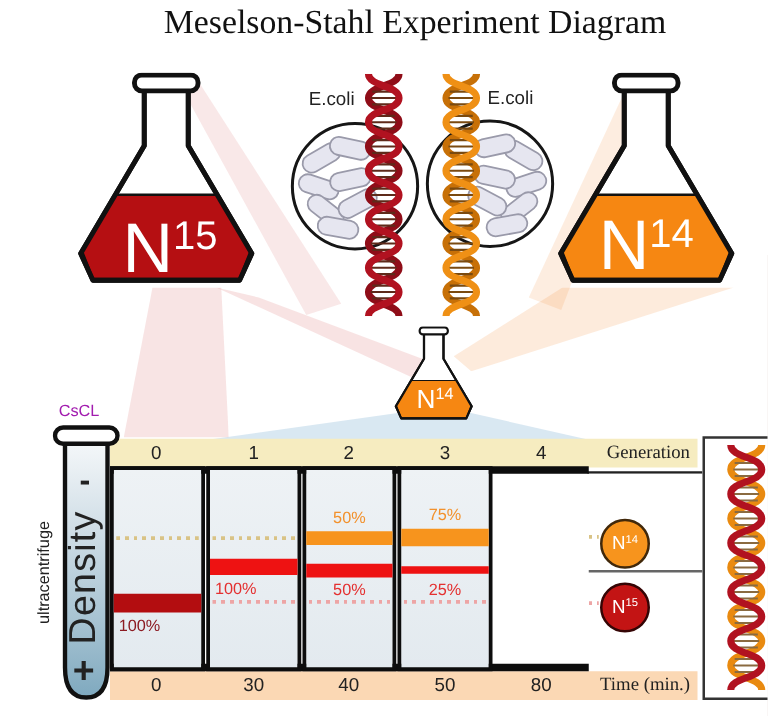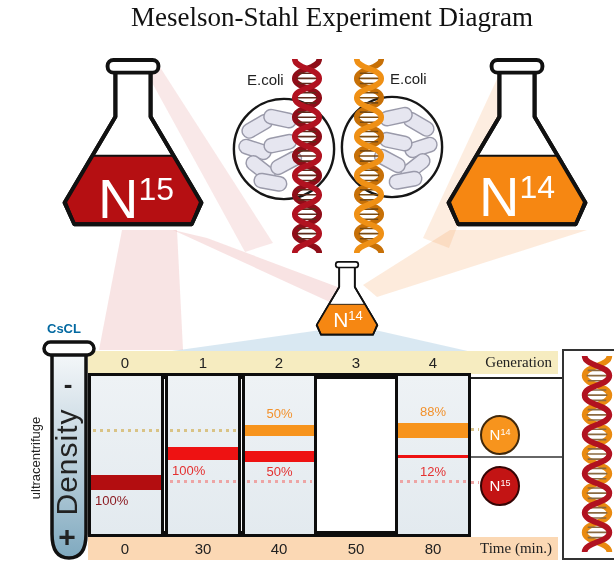--- a/index.html
+++ b/index.html
@@ -57,21 +57,21 @@
   .conn{height:3px;width:8px;z-index:3;}
   
   .tube-svg{left:17px;top:338px;z-index:5;}
   .tube-txt{z-index:6;color:#222;transform:translate(-50%,-50%);white-space:nowrap;}
   .rot{transform:translate(-50%,-50%) rotate(-90deg);}
   
   .semibox{left:537px;top:349px;width:71px;height:211px;background:#fff;
            border:2px solid #333;box-sizing:border-box;z-index:3;}
   .semilabel{left:527px;top:284px;width:88px;text-align:center;font-size:12.5px;
              line-height:1.22;color:#111;white-space:pre-line;z-index:3;}
-  .cslabel{left:22px;top:321px;font-size:13px;color:#0369a1;z-index:6;font-weight:bold;}
+  .cslabel{left:22px;top:321px;font-size:13px;color:#a21caf;z-index:6;}
   .helix{z-index:4;}
   .helix.red{--s1:#b11220;--s2:#8f0d18;--rung:#5e2a1a;}
   .helix.orange{--s1:#ef9015;--s2:#c77007;--rung:#7a4a10;}
   .helix.semi{--s1:#b11220;--s2:#e98a10;--rung:#8a6a40;}
   .strand1{stroke:var(--s1);fill:none;stroke-width:5.5;}
   .strand2{stroke:var(--s2);fill:none;stroke-width:5.5;}
   .rungs{stroke:var(--rung);fill:none;stroke-width:1.6;}
   .ecirc{z-index:2;}
 </style>
 </head>
@@ -183,25 +183,25 @@
     <div class="pct red leftal" style="top:87px">100%</div>
     <div class="dots pink" style="top:104px"></div>
   </div>
   <div class="abs col" style="left:217px;width:75px">
     <div class="pct orange" style="top:30px">50%</div>
     <div class="band orange" style="top:49px;height:11px"></div>
     <div class="band red" style="top:75px;height:11px"></div>
     <div class="pct red" style="top:88px">50%</div>
     <div class="dots pink" style="top:104px"></div>
   </div>
-  <div class="abs col" style="left:370px;width:76px">
-    <div class="pct orange" style="top:28px">88%</div>
-    <div class="band orange" style="top:47px;height:15px"></div>
-    <div class="band red" style="top:79px;height:3px"></div>
-    <div class="pct red" style="top:88px">12%</div>
+  <div class="abs col" style="left:293px;width:76px">
+    <div class="pct orange" style="top:28px">75%</div>
+    <div class="band orange" style="top:47px;height:14px"></div>
+    <div class="band red" style="top:77px;height:6px"></div>
+    <div class="pct red" style="top:88px">25%</div>
     <div class="dots pink" style="top:104px"></div>
   </div>
 
   <div class="abs panel"></div>
   <div class="abs" style="left:446px;top:456px;width:91px;height:2px;background:#666;z-index:3"></div>
   <div class="abs conn dots tan" style="left:446px;top:428px"></div>
   <div class="abs conn dots pink" style="left:446px;top:481px"></div>
   <div class="abs marker n14" style="left:455px;top:415px">
     <span><span class="b">N</span><sup>14</sup></span>
   </div>

